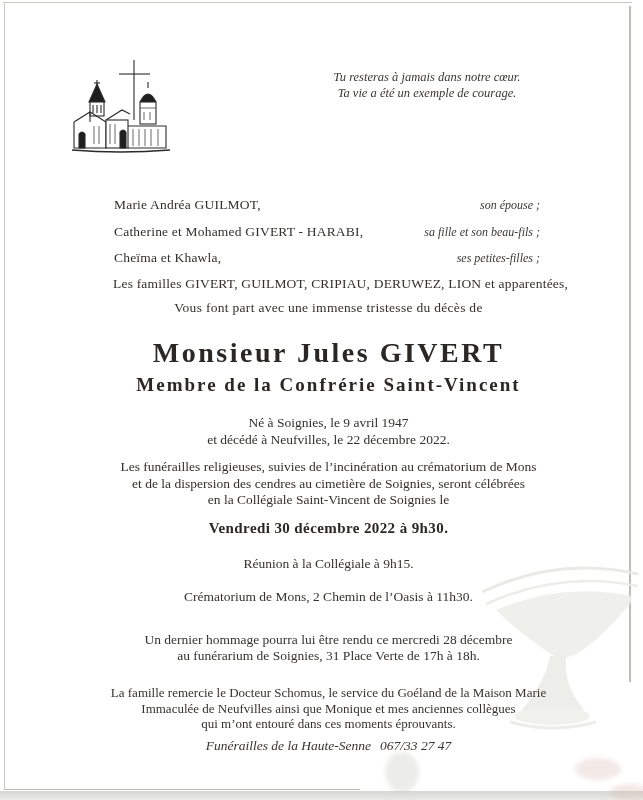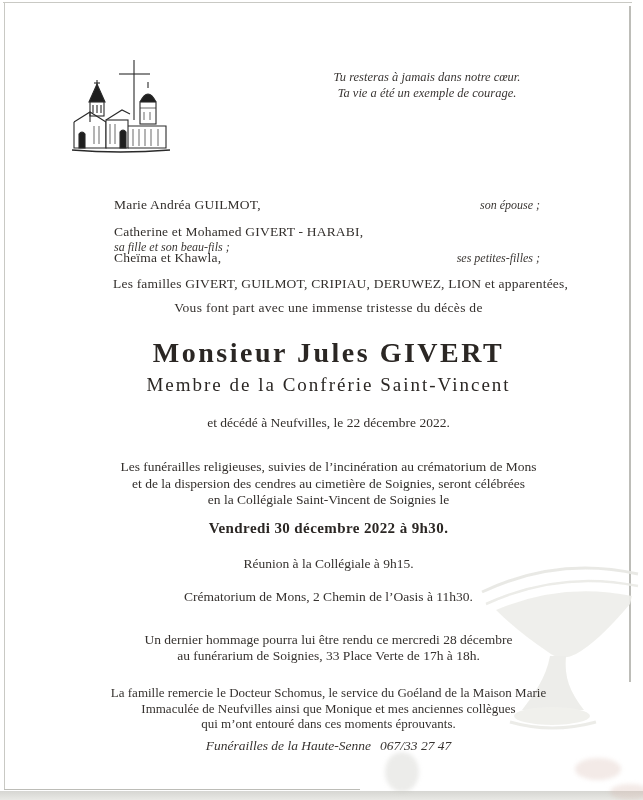--- a/index.html
+++ b/index.html
@@ -57,21 +57,21 @@
   .family-row {
     position: absolute;
     left: 114px; right: 103px;
     display: flex;
     justify-content: space-between;
     align-items: baseline;
   }
   .family-name { font-size: 13.5px; letter-spacing: 0.2px; text-align: right; }
   .family-relation { font-style: italic; font-size: 12px; color: #3a3633; }
   .row-1 { top: 197px; }
-  .row-2 { top: 224px; flex-direction: column; }
+  .row-2 { top: 224px; }
   .row-3 { top: 250px; gap: 20px; }
   .families-line {
     position: absolute;
     left: 113px; top: 276px;
     font-size: 13.5px;
     letter-spacing: 0.2px;
   }
 
   
   .centered {
@@ -84,21 +84,21 @@
   .deceased-name {
     top: 337px;
     font-size: 28px;
     font-weight: 600;
     letter-spacing: 2.5px;
     color: #2b2724;
   }
   .deceased-title {
     top: 374px;
     font-size: 19px;
-    font-weight: 400;
+    font-weight: 700;
     letter-spacing: 2px;
     color: #2b2724;
   }
 
   .life-block     { top: 414px; font-size: 13.5px; line-height: 17px; }
   .ceremony-block { top: 459px; font-size: 13.5px; line-height: 16.5px; }
 
   .date-line {
     top: 520px;
     font-size: 15px;
@@ -212,37 +212,38 @@
   <span class="family-relation">ses petites-filles ;</span>
 </div>
 <div class="families-line">Les familles GIVERT, GUILMOT, CRIPIAU, DERUWEZ, LION et apparentées,</div>
 
 <div class="centered announcement">Vous font part avec une immense tristesse du décès de</div>
 
 <div class="centered deceased-name">Monsieur Jules GIVERT</div>
 <div class="centered deceased-title">Membre de la Confrérie Saint-Vincent</div>
 
 <div class="centered life-block">
+  <div>Né à Soignies, le 9 avril 1947</div>
   <div>et décédé à Neufvilles, le 22 décembre 2022.</div>
 </div>
 
 <div class="centered ceremony-block">
   <div>Les funérailles religieuses, suivies de l’incinération au crématorium de Mons</div>
   <div>et de la dispersion des cendres au cimetière de Soignies, seront célébrées</div>
   <div>en la Collégiale Saint-Vincent de Soignies le</div>
 </div>
 
 <div class="centered date-line">Vendredi 30 décembre 2022 à 9h30.</div>
 
 <div class="centered italic-line meeting-line">Réunion à la Collégiale à 9h15.</div>
 <div class="centered italic-line crematorium-line">Crématorium de Mons, 2 Chemin de l’Oasis à 11h30.</div>
 
 <div class="centered italic-line tribute-block">
   <div>Un dernier hommage pourra lui être rendu ce mercredi 28 décembre</div>
-  <div>au funérarium de Soignies, 33 Place Verte de 17h à 18h.</div>
+  <div>au funérarium de Soignies, 31 Place Verte de 17h à 18h.</div>
 </div>
 
 <div class="centered italic-line thanks-block">
   <div>La famille remercie le Docteur Schomus, le service du Goéland de la Maison Marie</div>
   <div>Immaculée de Neufvilles ainsi que Monique et mes anciennes collègues</div>
   <div>qui m’ont entouré dans ces moments éprouvants.</div>
 </div>
 
 <div class="centered footer-line">
   <span>Funérailles de la Haute-Senne</span><span class="phone">067/33 27 47</span>

